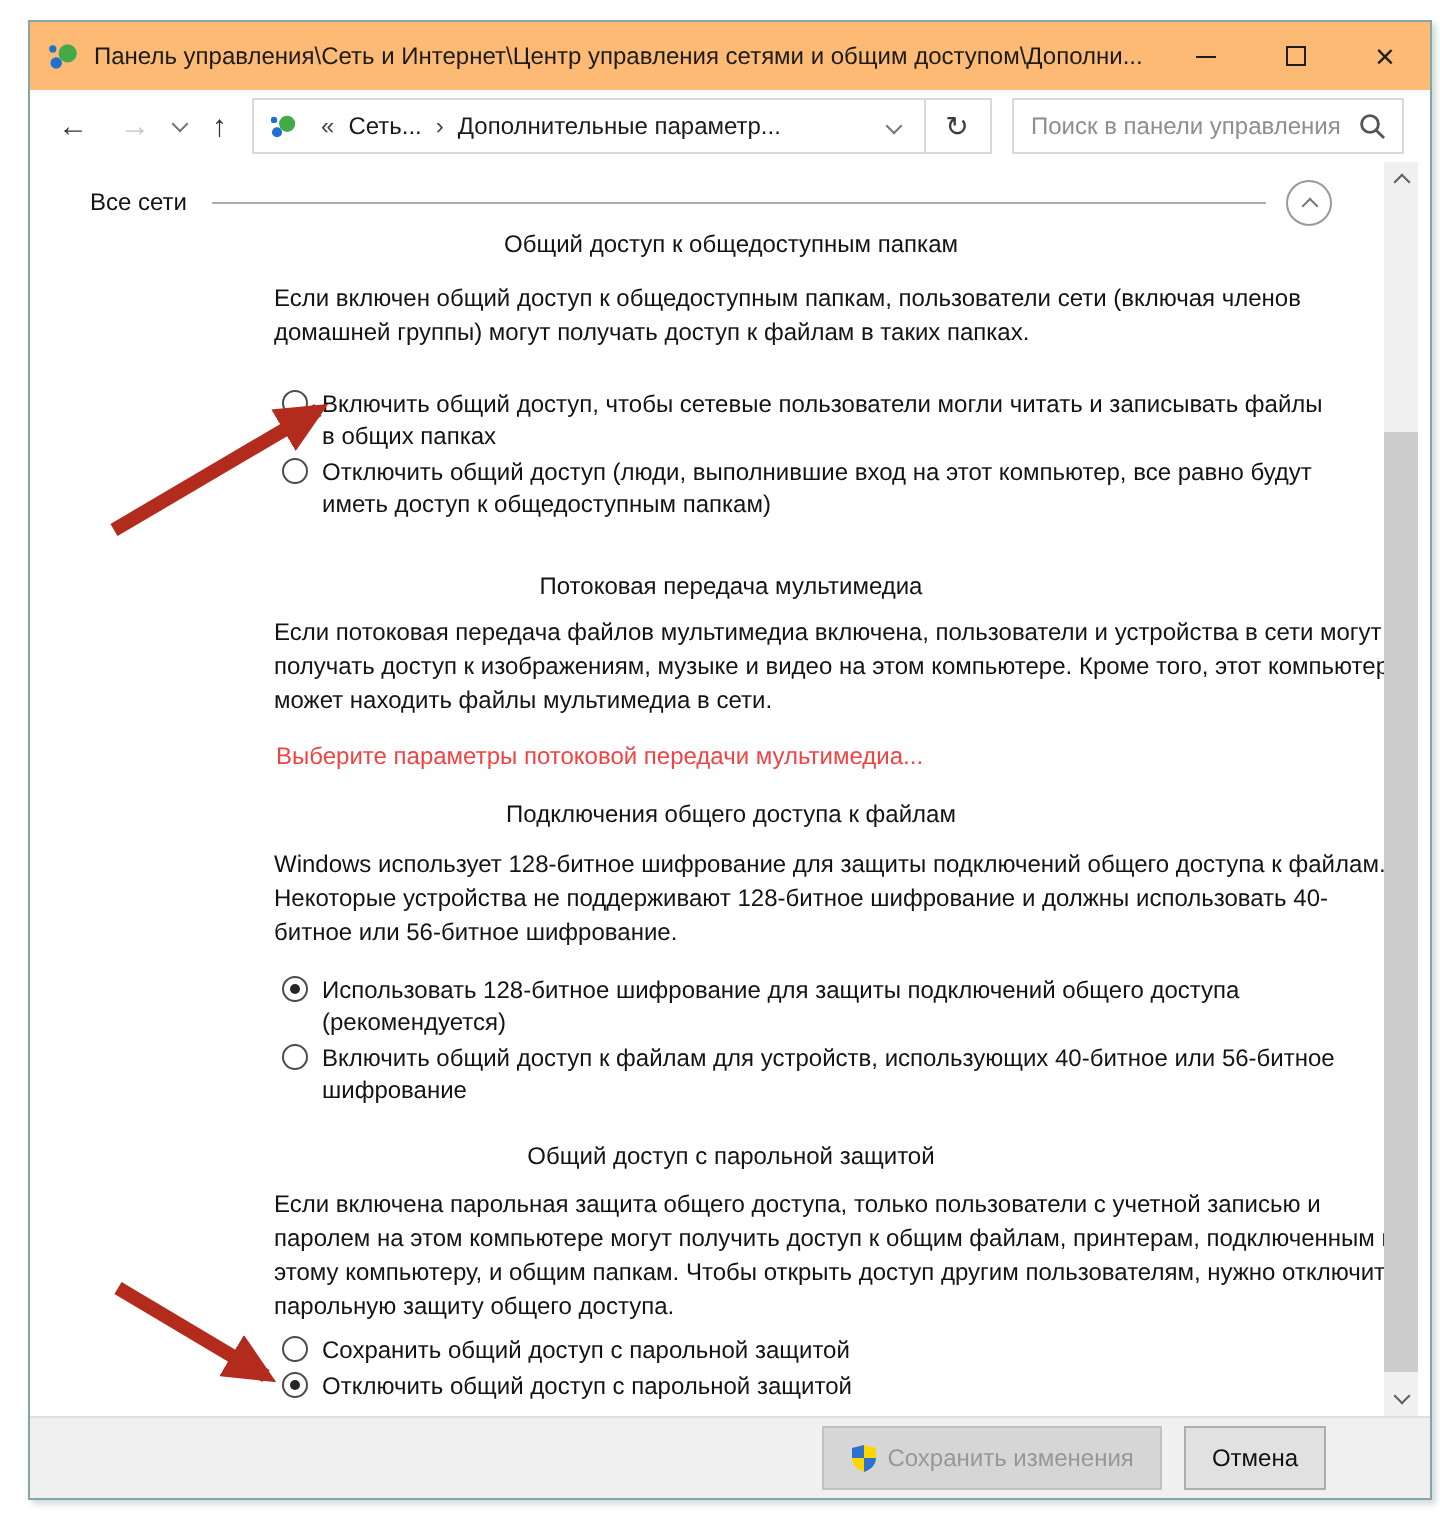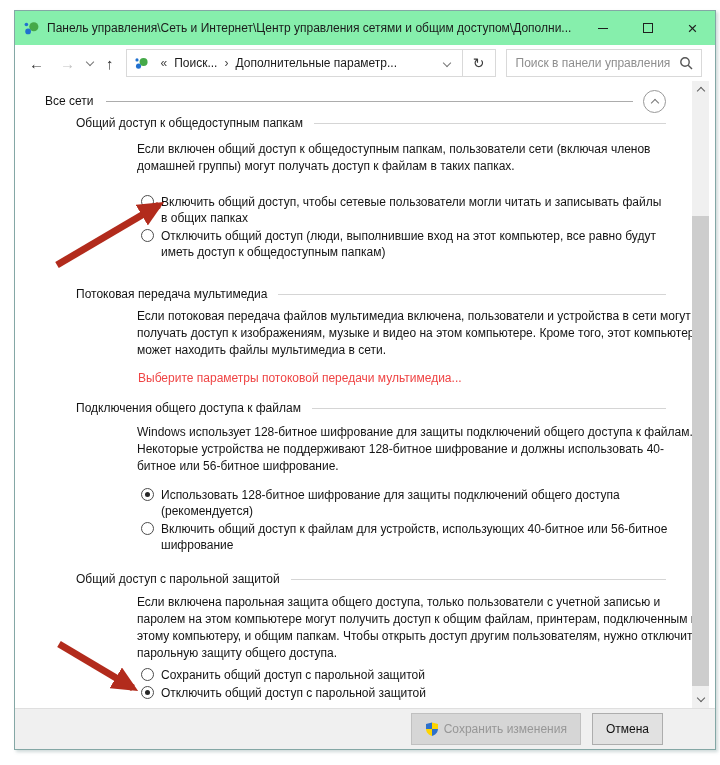--- a/index.html
+++ b/index.html
@@ -2,21 +2,21 @@
 <html><head>
 <meta charset="utf-8">
 <style>
   * { box-sizing: border-box; margin: 0; padding: 0; }
   html,body { width:720px; height:765px; background:#fff; font-family:"Liberation Sans", sans-serif; overflow:hidden; }
 
   .window{ position:absolute; left:14px; top:10px; width:702px; height:740px;
            background:#fff; border:1px solid #84a7a5; box-shadow:2px 2px 3px rgba(120,150,148,.35); }
 
   
-  .titlebar{ height:34px; background:#86efac; display:flex; align-items:center; }
+  .titlebar{ height:34px; background:#fdba74; display:flex; align-items:center; }
   .title-icon{ width:17px; height:17px; margin-left:8px; flex:none; }
   .title-text{ font-size:12px; color:#1b1b1b; margin-left:7px; flex:1; white-space:nowrap; overflow:hidden; }
   .win-controls{ display:flex; height:100%; }
   .win-btn{ width:45px; height:100%; display:flex; align-items:center; justify-content:center; color:#1f1f1f; }
   .glyph-min{ width:10px; height:1px; background:#1f1f1f; }
   .glyph-max{ width:10px; height:10px; border:1px solid #1f1f1f; }
   .glyph-close{ font-size:17px; line-height:1; color:#1f1f1f; }
 
   
   .navbar{ height:36px; display:flex; align-items:center; background:#fff; padding:0 13px 0 10px; }
@@ -45,21 +45,21 @@
 
   
   .content{ position:absolute; top:70px; left:0; width:677px; bottom:41px; background:#fff; overflow:hidden; font-size:12px; color:#141414; }
 
   .row-allnet{ position:absolute; top:8px; left:30px; width:621px; height:24px; display:flex; align-items:center;justify-content:space-between; }
   .allnet-label{ margin-right:12px; white-space:nowrap; }
   .hline{ flex:1; height:1px; background:#acacac; }
   .collapse-btn{ width:23px; height:23px; border:1px solid #999; border-radius:50%; margin-left:10px; flex:none; display:flex; align-items:center; justify-content:center; }
   .collapse-btn .chev{ margin-top:3px; }
 
-  .section-head{ position:absolute; left:61px; width:590px; display:flex; align-items:center; height:16px; }
+  .section-head{ position:absolute; left:61px; width:590px; display:flex; align-items:center; height:16px;flex-direction:column; }
   .section-title{ margin-right:11px; white-space:nowrap; }
   .hline2{ flex:1; height:1px; background:#d5d5d5; }
 
   .para{ position:absolute; left:91px; width:566px; line-height:17px;margin-left:31px; }
   .link{ position:absolute; left:123px; color:#ef4444; cursor:pointer; }
 
   .radio-row{ position:absolute; left:126px; width:527px; display:flex; gap:7px; line-height:16px; }
   .radio{ flex:none; width:13px; height:13px; border:1px solid #4c4c4c; border-radius:50%; background:#fff; position:relative; margin-top:1px; }
   .radio.checked::after{ content:""; position:absolute; left:3px; top:3px; width:5px; height:5px; border-radius:50%; background:#262626; }
 
@@ -116,21 +116,21 @@
     <span class="chev down navchev"></span>
     <span class="nav-glyph upbtn">↑</span>
 
     <div class="addressbar">
       <svg class="addr-icon" viewBox="0 0 16 16">
         <circle cx="10.2" cy="6.3" r="4.3" fill="#45a948"></circle>
         <circle cx="3.2" cy="4.2" r="1.7" fill="#2070cf"></circle>
         <circle cx="4.8" cy="10.8" r="2.7" fill="#2070cf"></circle>
       </svg>
       <span class="crumb-sep">«</span>
-      <span class="crumb">Поиск...</span>
+      <span class="crumb">Сеть...</span>
       <span class="crumb-sep">›</span>
       <span class="crumb">Дополнительные параметр...</span>
       <span class="addr-spacer"></span>
       <span class="chev down addr-chev"></span>
       <span class="addr-divider"></span>
       <span class="refresh-btn">↻</span>
     </div>
 
     <div class="searchbox">
       <input type="text" placeholder="Поиск в панели управления" style="">

